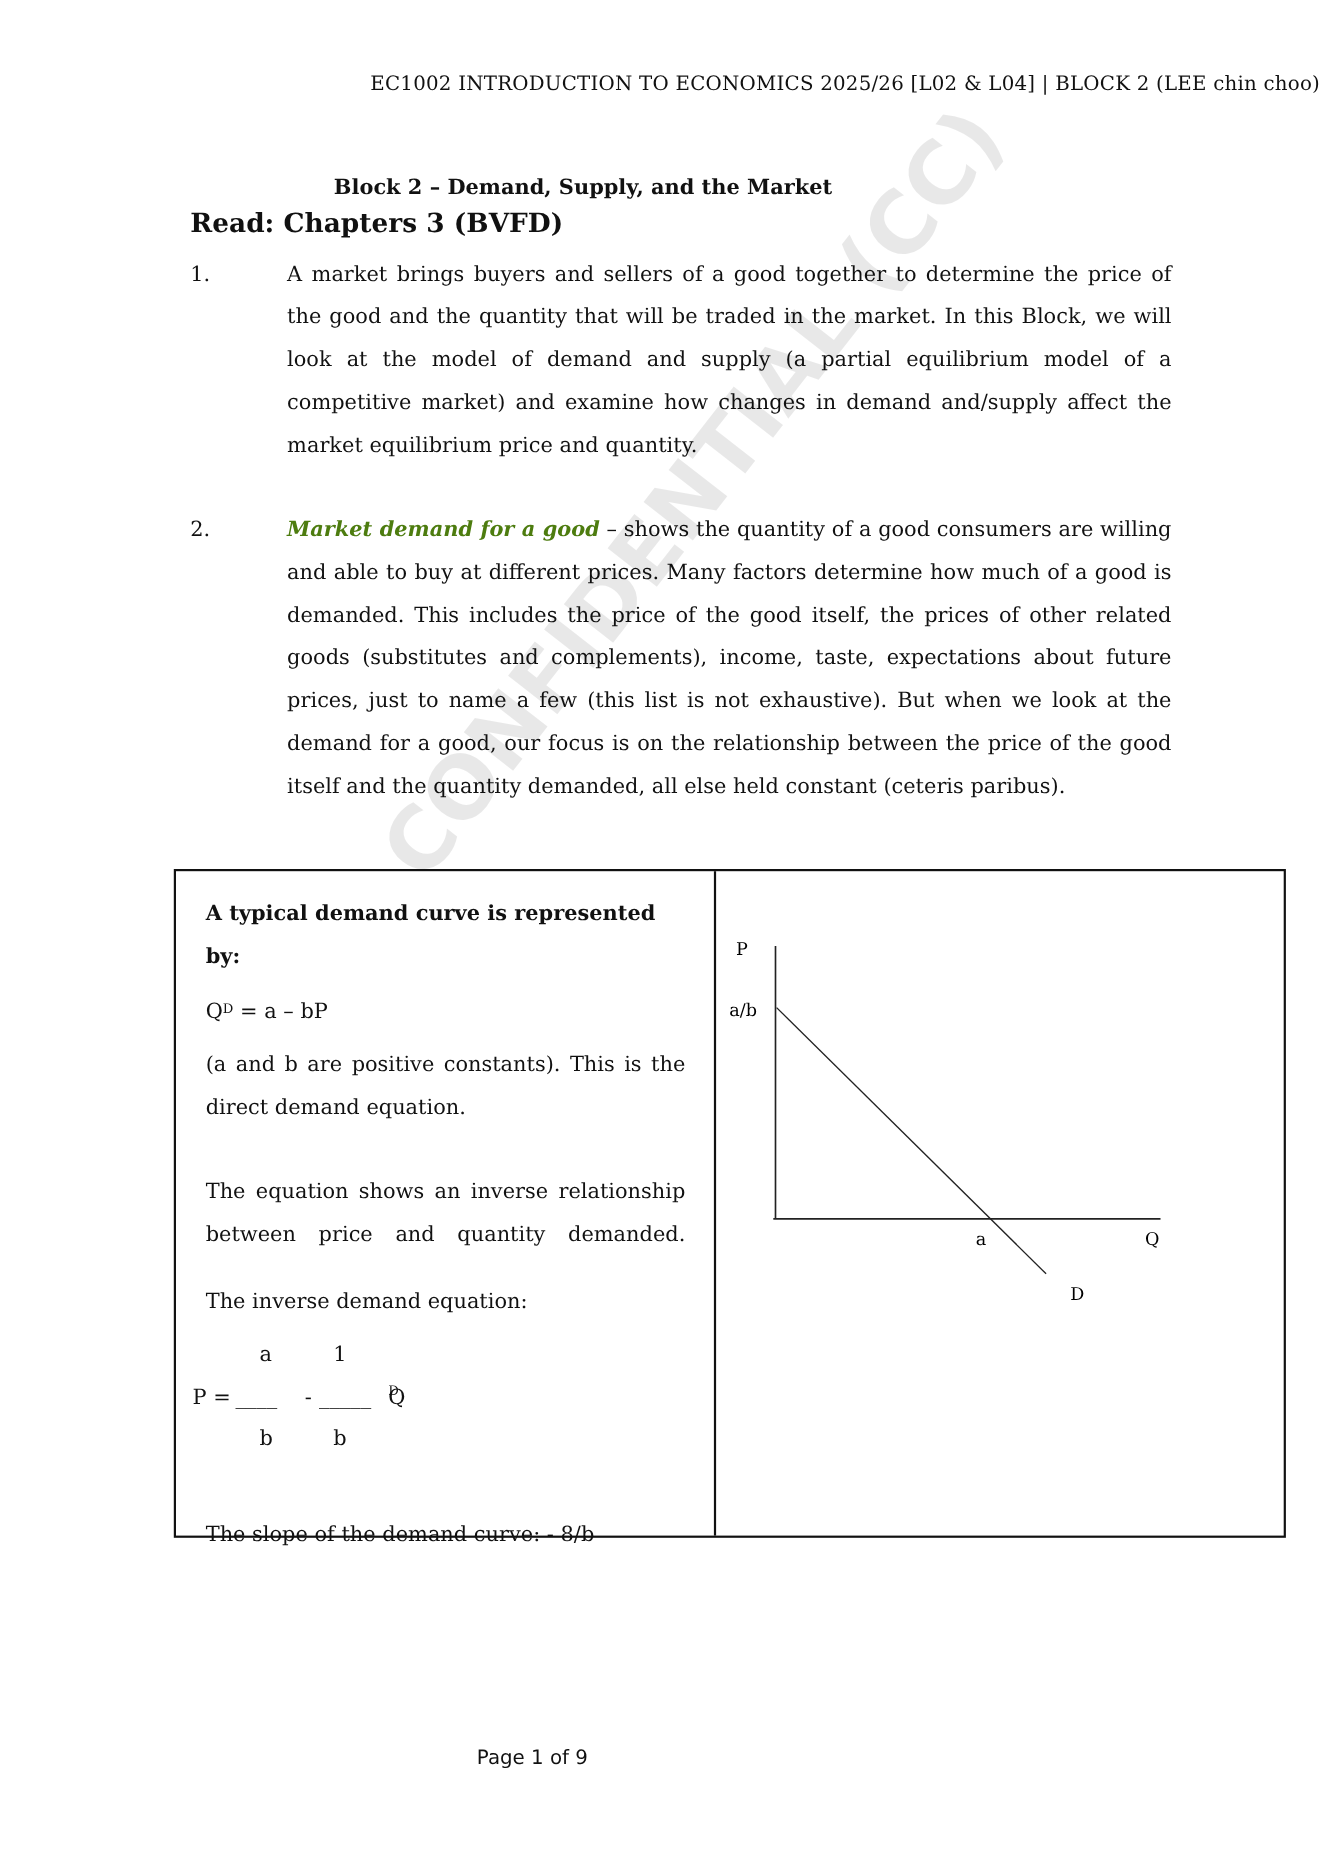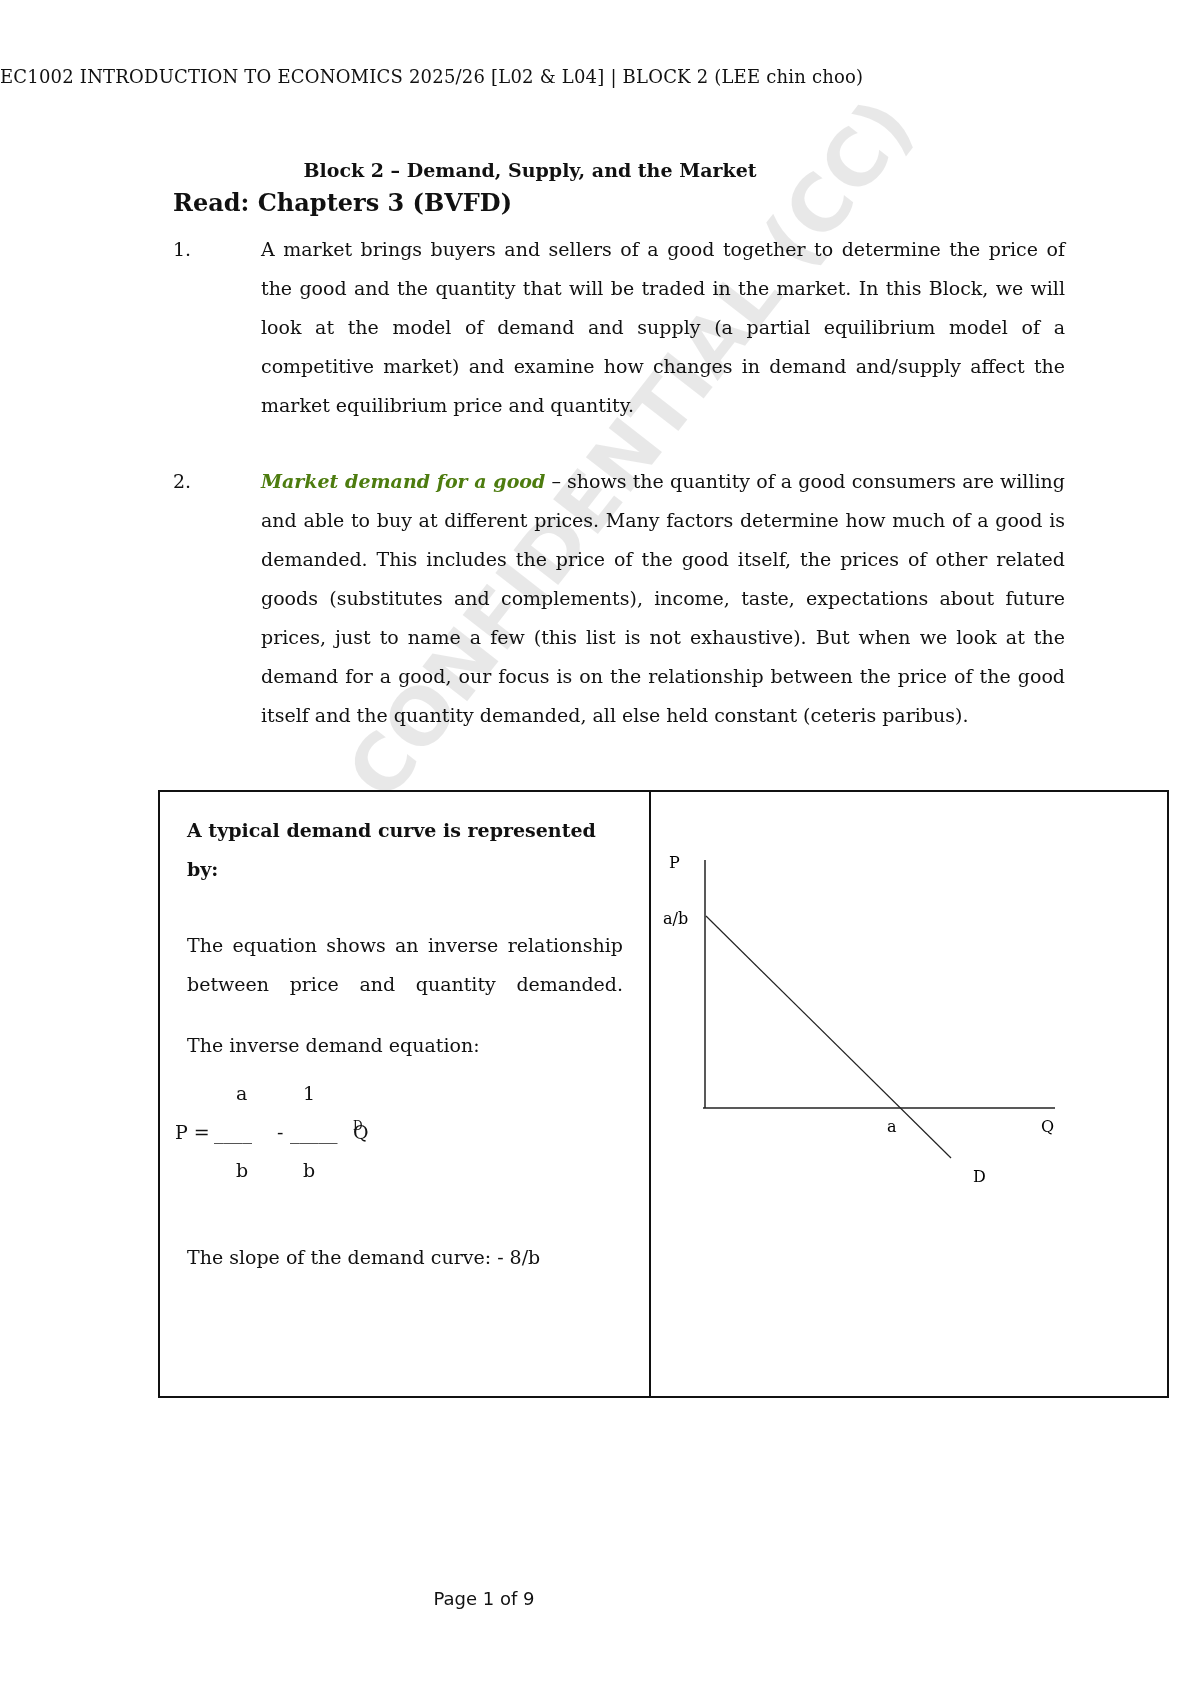--- a/index.html
+++ b/index.html
@@ -1,19 +1,19 @@
 <!DOCTYPE html>
 <html><head>
 <meta charset="utf-8">
 <style>
   html, body { margin:0; padding:0; background:#ffffff; }
   body { width:1200px; height:1696px; position:relative; overflow:hidden;
          font-family:"DejaVu Serif","Liberation Serif",serif; color:#111; }
   .abs { position:absolute; }
-  .hdr { top:66px; left:0; width:1200px; text-align:left; font-size:18px; letter-spacing:0.2px; }
+  .hdr { top:66px; left:0; width:1200px; text-align:right; font-size:18px; letter-spacing:0.2px; }
   .title { top:135px; left:0; width:1060px; text-align:center; font-size:19px; font-weight:bold;margin-top:24px; }
   .read { top:188px; left:173px; font-size:24px; font-weight:bold; }
   .item { left:173px; width:892px; font-size:19px; line-height:39px; }
   .item .num { position:absolute; left:0; top:0; }
   .item .txt { margin-left:88px; text-align:justify; }
   .hl { color:#4d7c0f; font-weight:bold;font-style:italic; }
   .tbl { top:790px; left:158px; width:1011px; height:608px; border:2px solid #111; box-sizing:border-box; }
   .divider { position:absolute; top:0; bottom:0; left:489px; width:2px; background:#111; }
   .lc { position:absolute; left:10px; top:2px; width:470px; font-size:19px; }
   .lc p { margin:17px; line-height:39px; }
@@ -40,20 +40,22 @@
 </div>
 
 <div class="abs item" style="top:462px;">
   <span class="num">2.</span>
   <div class="txt"><span class="hl">Market demand for a good</span><span> – shows the quantity of a good consumers are willing and able to buy at different prices. Many factors determine how much of a good is demanded. This includes the price of the good itself, the prices of other related goods (substitutes and complements), income, taste, expectations about future prices, just to name a few (this list is not exhaustive). But when we look at the demand for a good, our focus is on the relationship between the price of the good itself and the quantity demanded, all else held constant (ceteris paribus).</span></div>
 </div>
 
 <div class="abs tbl">
   <div class="lc">
     <p class="bold">A typical demand curve is represented by:</p>
+    <p style="margin-top:12px;line-height:26px;"><span>Q</span><sup>D</sup><span> = a – bP</span></p>
+    <p class="just" style="text-align-last:left;">(a and b are positive constants). This is the direct demand equation.</p>
     <p style="margin-top:37px;" class="just"><span>The equation shows an inverse relationship between price and quantity demanded.</span></p>
     <p style="margin-top:22px;">The inverse demand equation:</p>
     <div class="frac">
       <span style="left:66px;top:0;">a</span>
       <span style="left:133px;top:0;">1</span>
       <span style="left:5px;top:39px;">P =</span>
       <span style="left:44px;top:39px;">____</span>
       <span style="left:107px;top:39px;">-</span>
       <span style="left:120px;top:39px;">_____</span>
       <span style="left:183px;top:39px;"><span>Q</span><sup>D</sup></span>

